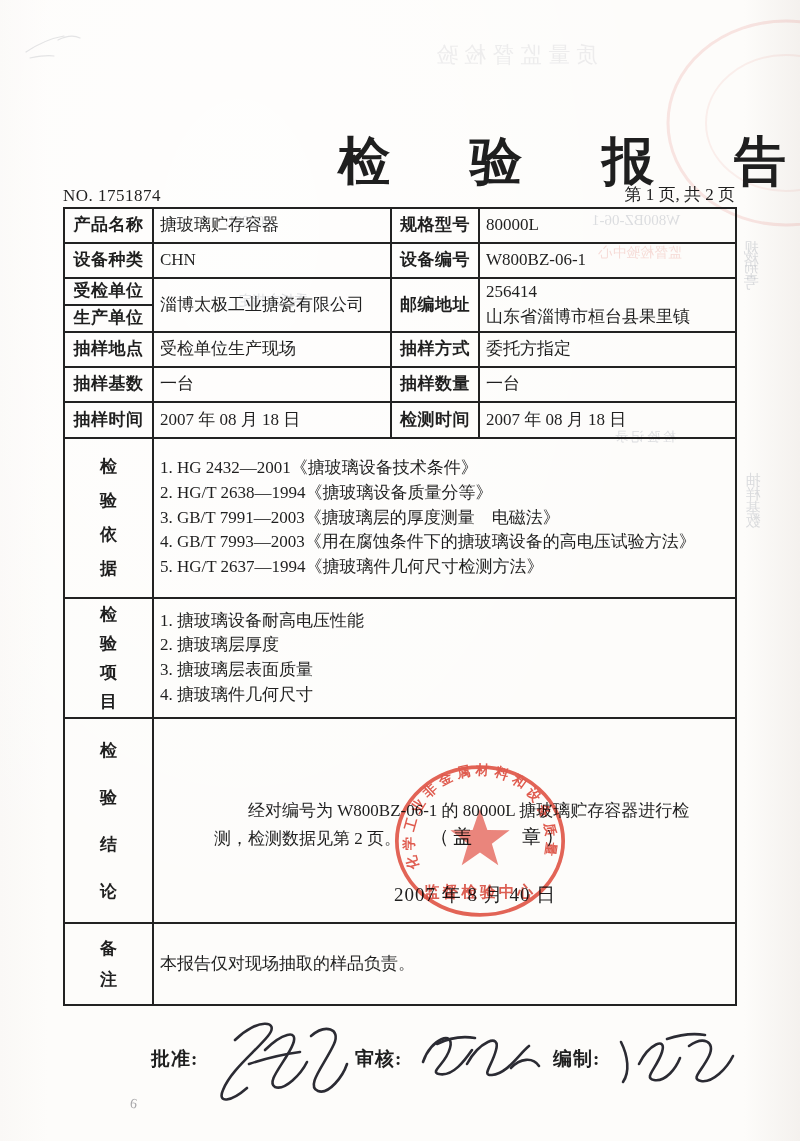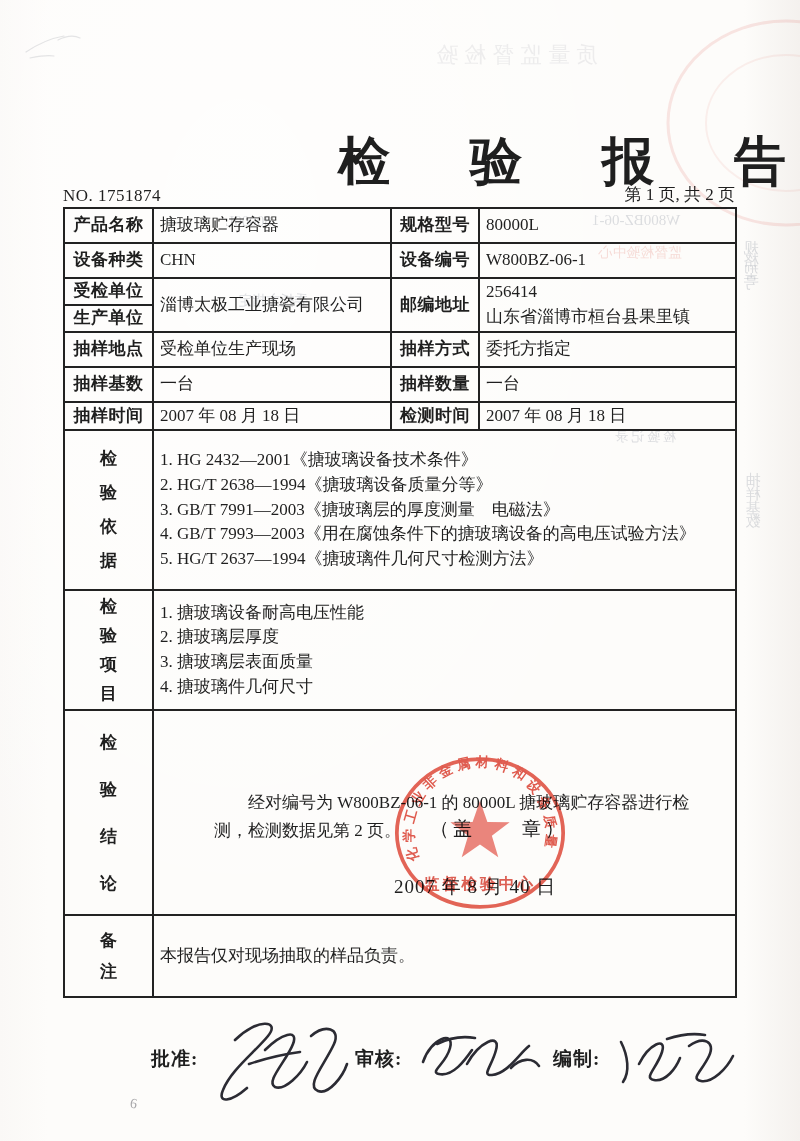--- a/index.html
+++ b/index.html
@@ -36,21 +36,21 @@
     border-collapse:collapse;table-layout:fixed;
   }
   table.report td{
     border:2px solid #222;padding:0 6px;vertical-align:middle;
     font-size:17px;line-height:1.45;overflow:hidden;
   }
   col.c1{width:89px}col.c2{width:238px}col.c3{width:88px}col.c4{width:257px}
   td.lbl{font-weight:bold;text-align:center;font-size:18px;letter-spacing:.5px;padding:0 2px;margin-left:12px;}
   td.val{padding-left:12px;}
   td.pre{white-space:pre-line;line-height:1.4;padding-top:3px;padding-bottom:3px;}
-  tr.h35{height:35px}tr.h27{height:27px}tr.h36{height:28px}
+  tr.h35{height:35px}tr.h27{height:27px}tr.h36{height:36px}
   tr.basis{height:160px}tr.items{height:120px}tr.concl{height:205px}tr.remark{height:82px}
   td.vlbl{
     font-weight:bold;text-align:center;font-size:19px;
     white-space:pre-line;
   }
   td.vlbl.lh-basis{line-height:34px}
   td.vlbl.lh-items{line-height:29px}
   td.vlbl.lh-concl{line-height:47px}
   td.vlbl.lh-remark{line-height:31px}
   td.content{

